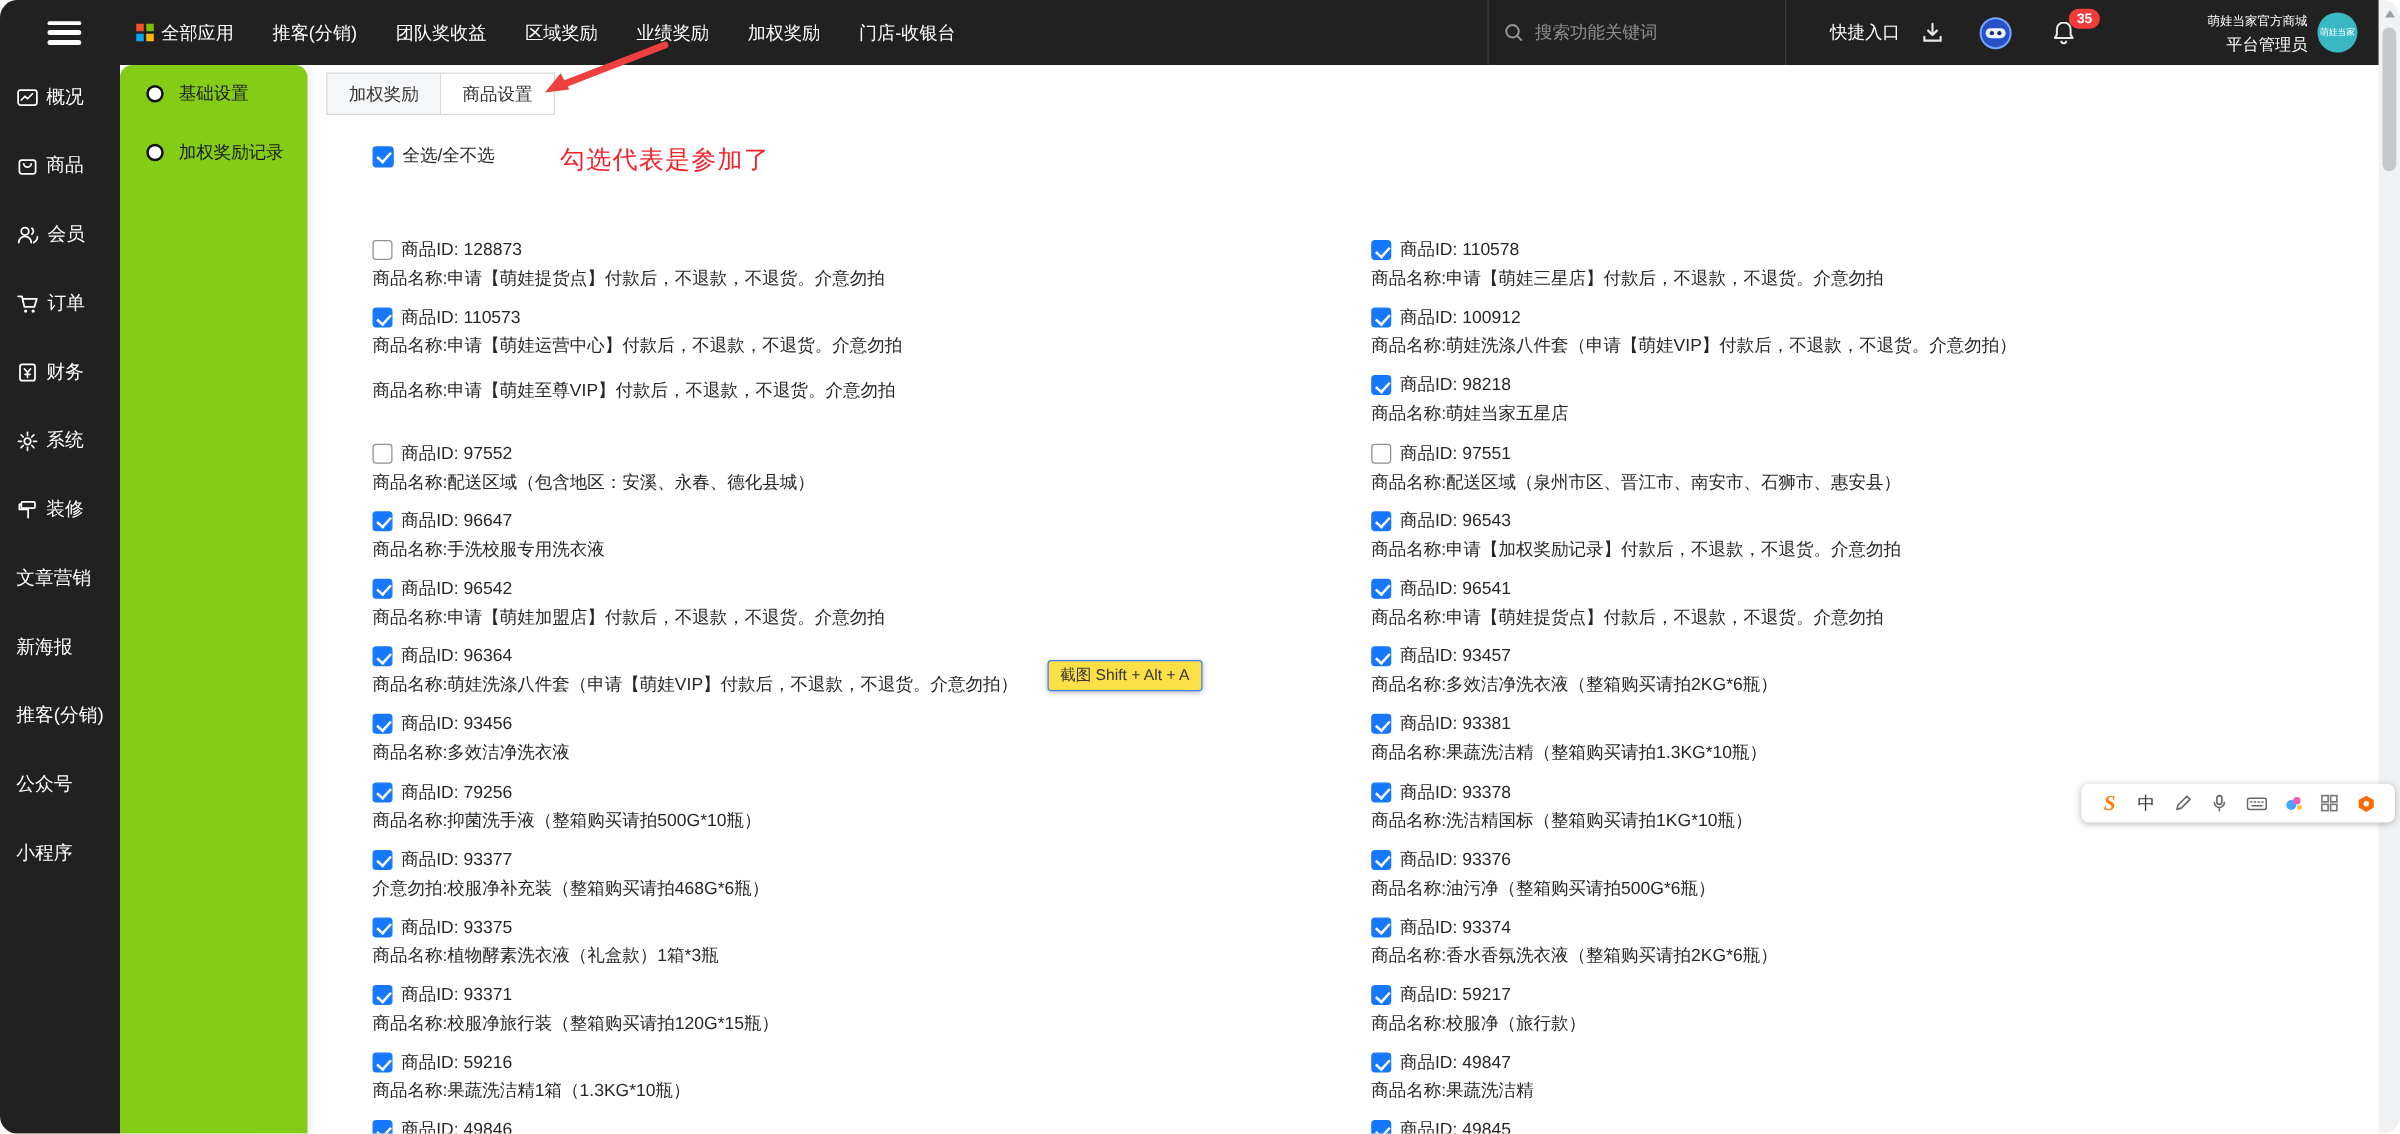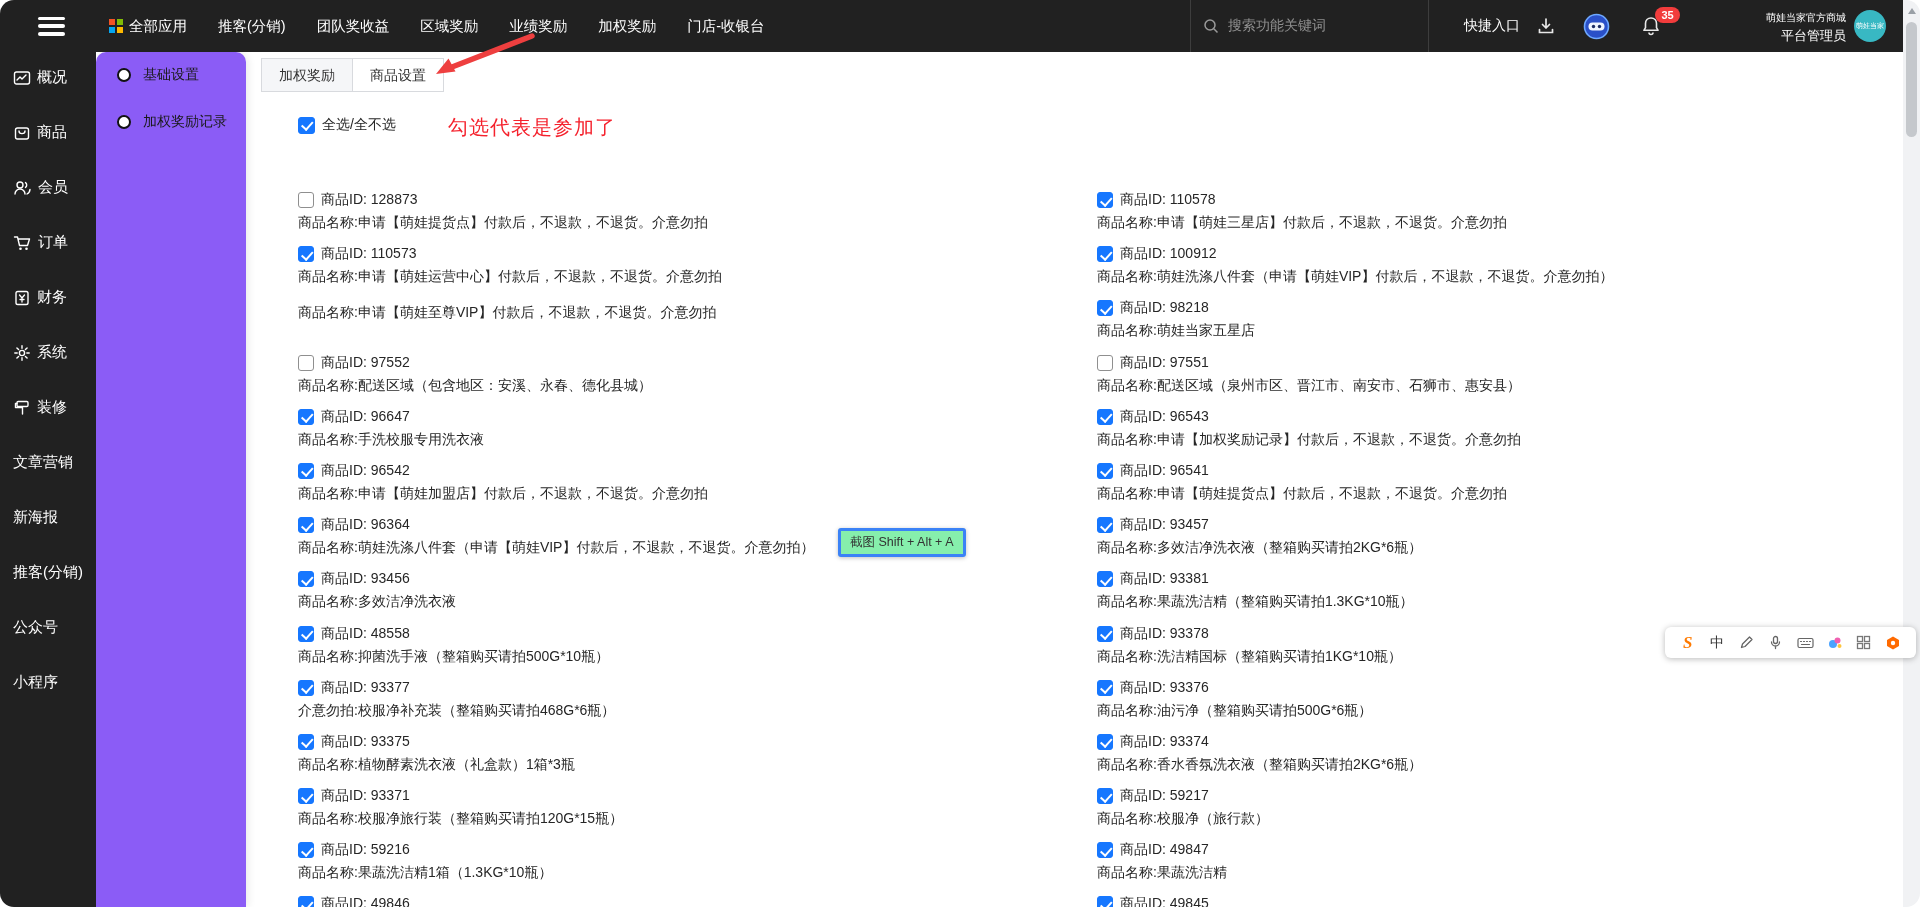--- a/index.html
+++ b/index.html
@@ -32,21 +32,21 @@
   .sb-arrow { position:absolute; left:4.5px; top:8px; width:0; height:0; border-left:4px solid transparent; border-right:4px solid transparent; border-bottom:6px solid #9aa0a6; }
   .sb-thumb { position:absolute; left:3px; top:22px; width:11px; height:115px; background:#c5c8cc; border-radius:6px; }
 
   
   .sidebar { position:absolute; left:0; top:52px; width:96px; height:855px; background:#212121; z-index:20; }
   .side-item { height:55px; display:flex; align-items:center; padding-left:13px; gap:6px; color:#fff; font-size:15px; cursor:pointer; white-space:nowrap; }
   .side-item:first-child { margin-top:-2px; }
   .side-item svg { flex:0 0 auto; }
 
   
-  .submenu { position:absolute; left:96px; top:52px; width:150px; height:855px; background:#8b5cf6; border-radius:10px 10px 0 0; box-shadow:2px 0 8px rgba(0,0,0,.09); z-index:10; }
+  .submenu { position:absolute; left:96px; top:52px; width:150px; height:855px; background:#84cc16; border-radius:10px 10px 0 0; box-shadow:2px 0 8px rgba(0,0,0,.09); z-index:10; }
   .sub-item { display:flex; align-items:center; gap:12px; padding-left:21px; height:20px; font-size:14px; color:#1a1a1a; cursor:pointer; }
   .sub-item .radio { width:14px; height:14px; border:2.2px solid #121212; border-radius:50%; background:#fff; flex:0 0 auto; }
   .sub-item.first { margin-top:13px; }
   .sub-item.second { margin-top:27px; }
 
   
   .main { position:absolute; left:246px; top:52px; width:1657px; height:855px; background:#fff; }
   .tabs { position:absolute; left:15px; top:6px; display:flex; }
   .tab { height:34px; line-height:32px; padding:0 17px; font-size:14px; color:#333; border:1px solid #d8dade; background:#f5f6f8; cursor:pointer; white-space:nowrap; }
   .tab + .tab { border-left:none; }
@@ -67,21 +67,21 @@
   .col { position:absolute; top:191px; display:flex; flex-direction:column; z-index:4; }
   .col.left { left:298px; } .col.right { left:1097px; }
   .product { height:54.2px; }
   .p-line1 { display:flex; align-items:center; gap:7px; font-size:14px; color:#262626; white-space:nowrap; }
   .p-line2 { margin-top:5px; font-size:14px; color:#262626; white-space:nowrap; }
 
   
   .arrow-svg { position:absolute; left:432px; top:30px; z-index:35; pointer-events:none; }
 
   
-  .tooltip { position:absolute; left:838px; top:528px; background:#86efac; border:3px solid #3b82f6; border-radius:3px; box-shadow:0 1px 4px rgba(0,0,0,.25); font-size:12.5px; color:#333; padding:3px 9px; white-space:nowrap; z-index:50; }
+  .tooltip { position:absolute; left:838px; top:528px; background:#fde047; border:1px solid #3b82f6; border-radius:3px; box-shadow:0 1px 4px rgba(0,0,0,.25); font-size:12.5px; color:#333; padding:3px 9px; white-space:nowrap; z-index:50; }
 
   
   .ime-bar { position:absolute; left:1665px; top:627px; width:251px; height:31px; background:#fff; border-radius:6px; box-shadow:0 1px 6px rgba(0,0,0,.28); display:flex; align-items:center; justify-content:space-around; padding:0 8px; z-index:60; }
   .ime-btn { display:flex; align-items:center; justify-content:center; width:22px; height:22px; cursor:pointer; font-size:15px; color:#555; }
   .ime-logo { color:#ff7a00; font-weight:900; font-style:italic; font-size:17px; font-family:"Liberation Serif",serif; }
 </style>
 </head>
 <body>
 
 <div id="app">
@@ -318,21 +318,21 @@
         <div class="p-line1">
           <span class="cb checked"></span>
           <span>商品ID: 93456</span>
         </div>
         <div class="p-line2">商品名称:多效洁净洗衣液</div>
       </div>
 
       <div class="product">
         <div class="p-line1">
           <span class="cb checked"></span>
-          <span>商品ID: 48558</span>
+          <span>商品ID: 79256</span>
         </div>
         <div class="p-line2">商品名称:抑菌洗手液（整箱购买请拍500G*10瓶）</div>
       </div>
 
       <div class="product">
         <div class="p-line1">
           <span class="cb checked"></span>
           <span>商品ID: 93377</span>
         </div>
         <div class="p-line2">介意勿拍:校服净补充装（整箱购买请拍468G*6瓶）</div>

